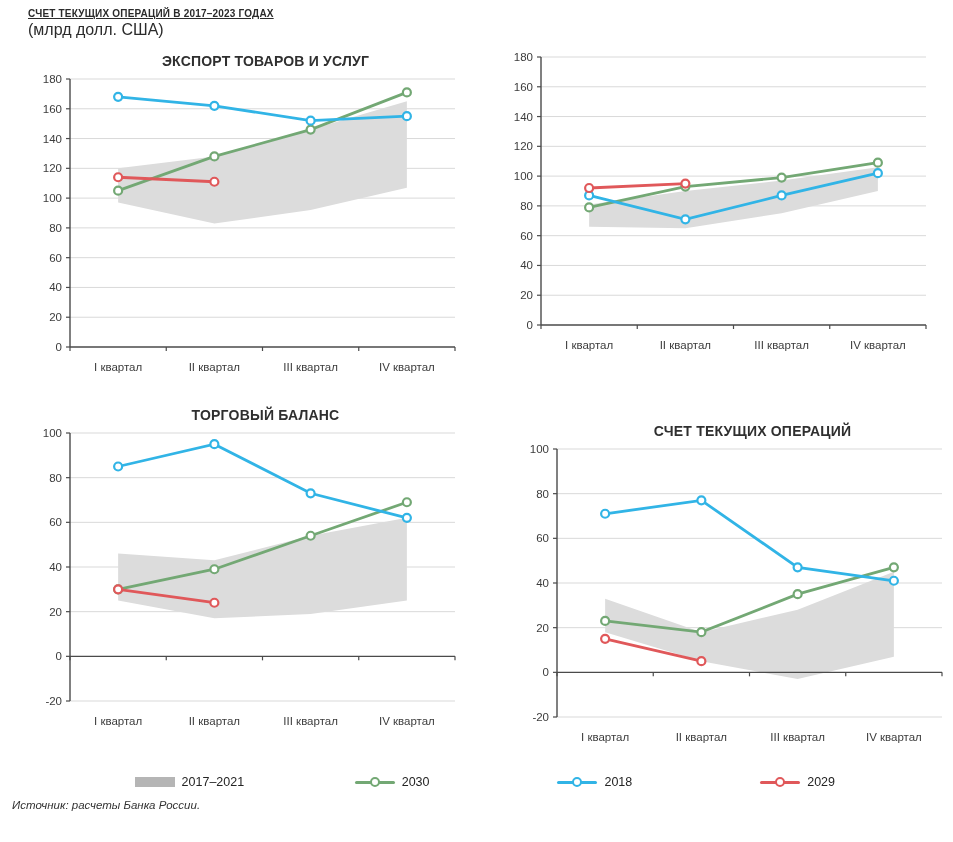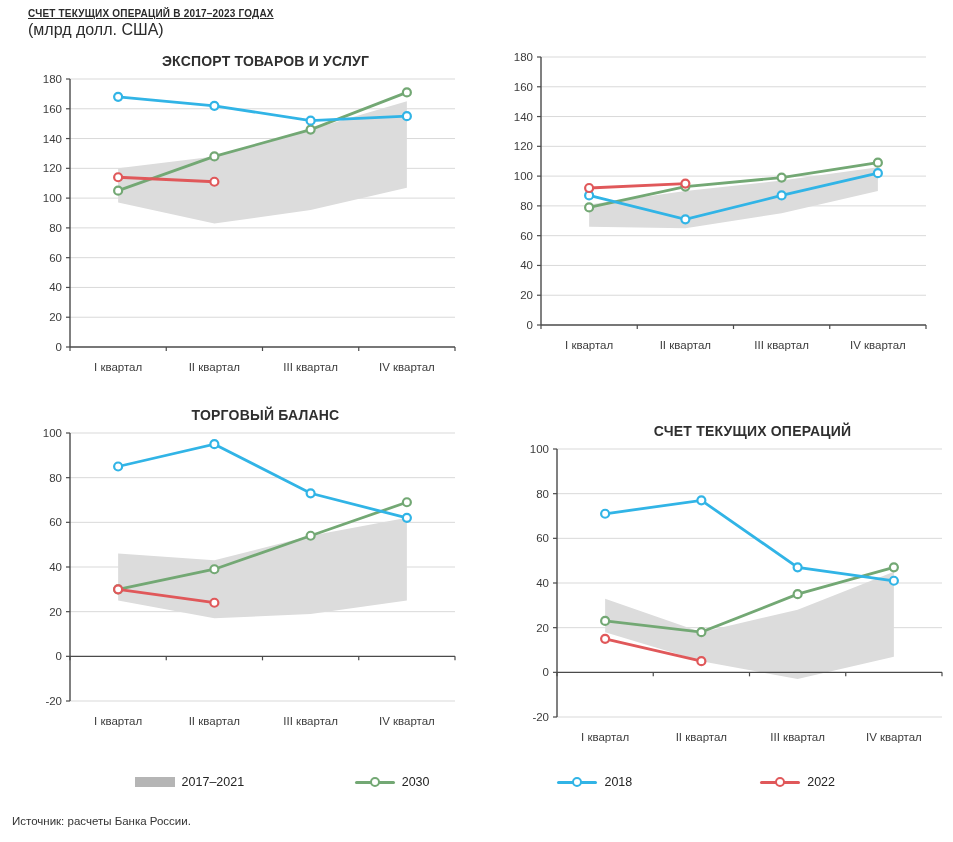--- a/index.html
+++ b/index.html
@@ -29,21 +29,21 @@
     padding:0 40px 0 60px;
   }
   .legend-item{display:flex;align-items:center;justify-content:center;gap:7px;font-size:12.5px;color:#242424;}
   .legend-swatch{width:40px;height:10px;background:var(--c,#b5b5b5);display:inline-block;}
   .legend-line{width:40px;height:3px;background:var(--c,#888);display:inline-block;position:relative;border-radius:2px;}
   .legend-line::after{
     content:"";position:absolute;left:50%;top:50%;width:6px;height:6px;
     transform:translate(-50%,-50%);border-radius:50%;
     background:#fff;border:2px solid var(--c,#888);
   }
-  .source-note{font-size:11.5px;color:#333;margin:26px 0 0 -16px;}
+  .source-note{font-size:11.5px;font-style:italic;color:#333;margin:10px 0 0 -16px;}
 </style>
 </head>
 <body>
 
 <div class="report-title">СЧЕТ ТЕКУЩИХ ОПЕРАЦИЙ В 2017–2023 ГОДАХ</div>
 <div class="report-subtitle">(млрд долл. США)</div>
 
 <div class="charts-grid">
   <figure class="chart-block" style="margin:0">
     <div class="chart-title">ЭКСПОРТ ТОВАРОВ И УСЛУГ</div>
@@ -272,17 +272,17 @@
   <div class="legend-item">
     <span class="legend-line" style="--c: #73a874;"></span>
     <span>2030</span>
   </div>
   <div class="legend-item">
     <span class="legend-line" style="--c: #31b4e6;"></span>
     <span>2018</span>
   </div>
   <div class="legend-item">
     <span class="legend-line" style="--c: #e0585a;"></span>
-    <span>2022</span>
+    <span>2029</span>
   </div>
 </div>
 
 <div class="source-note">Источник: расчеты Банка России.</div>
 
 </body></html>

